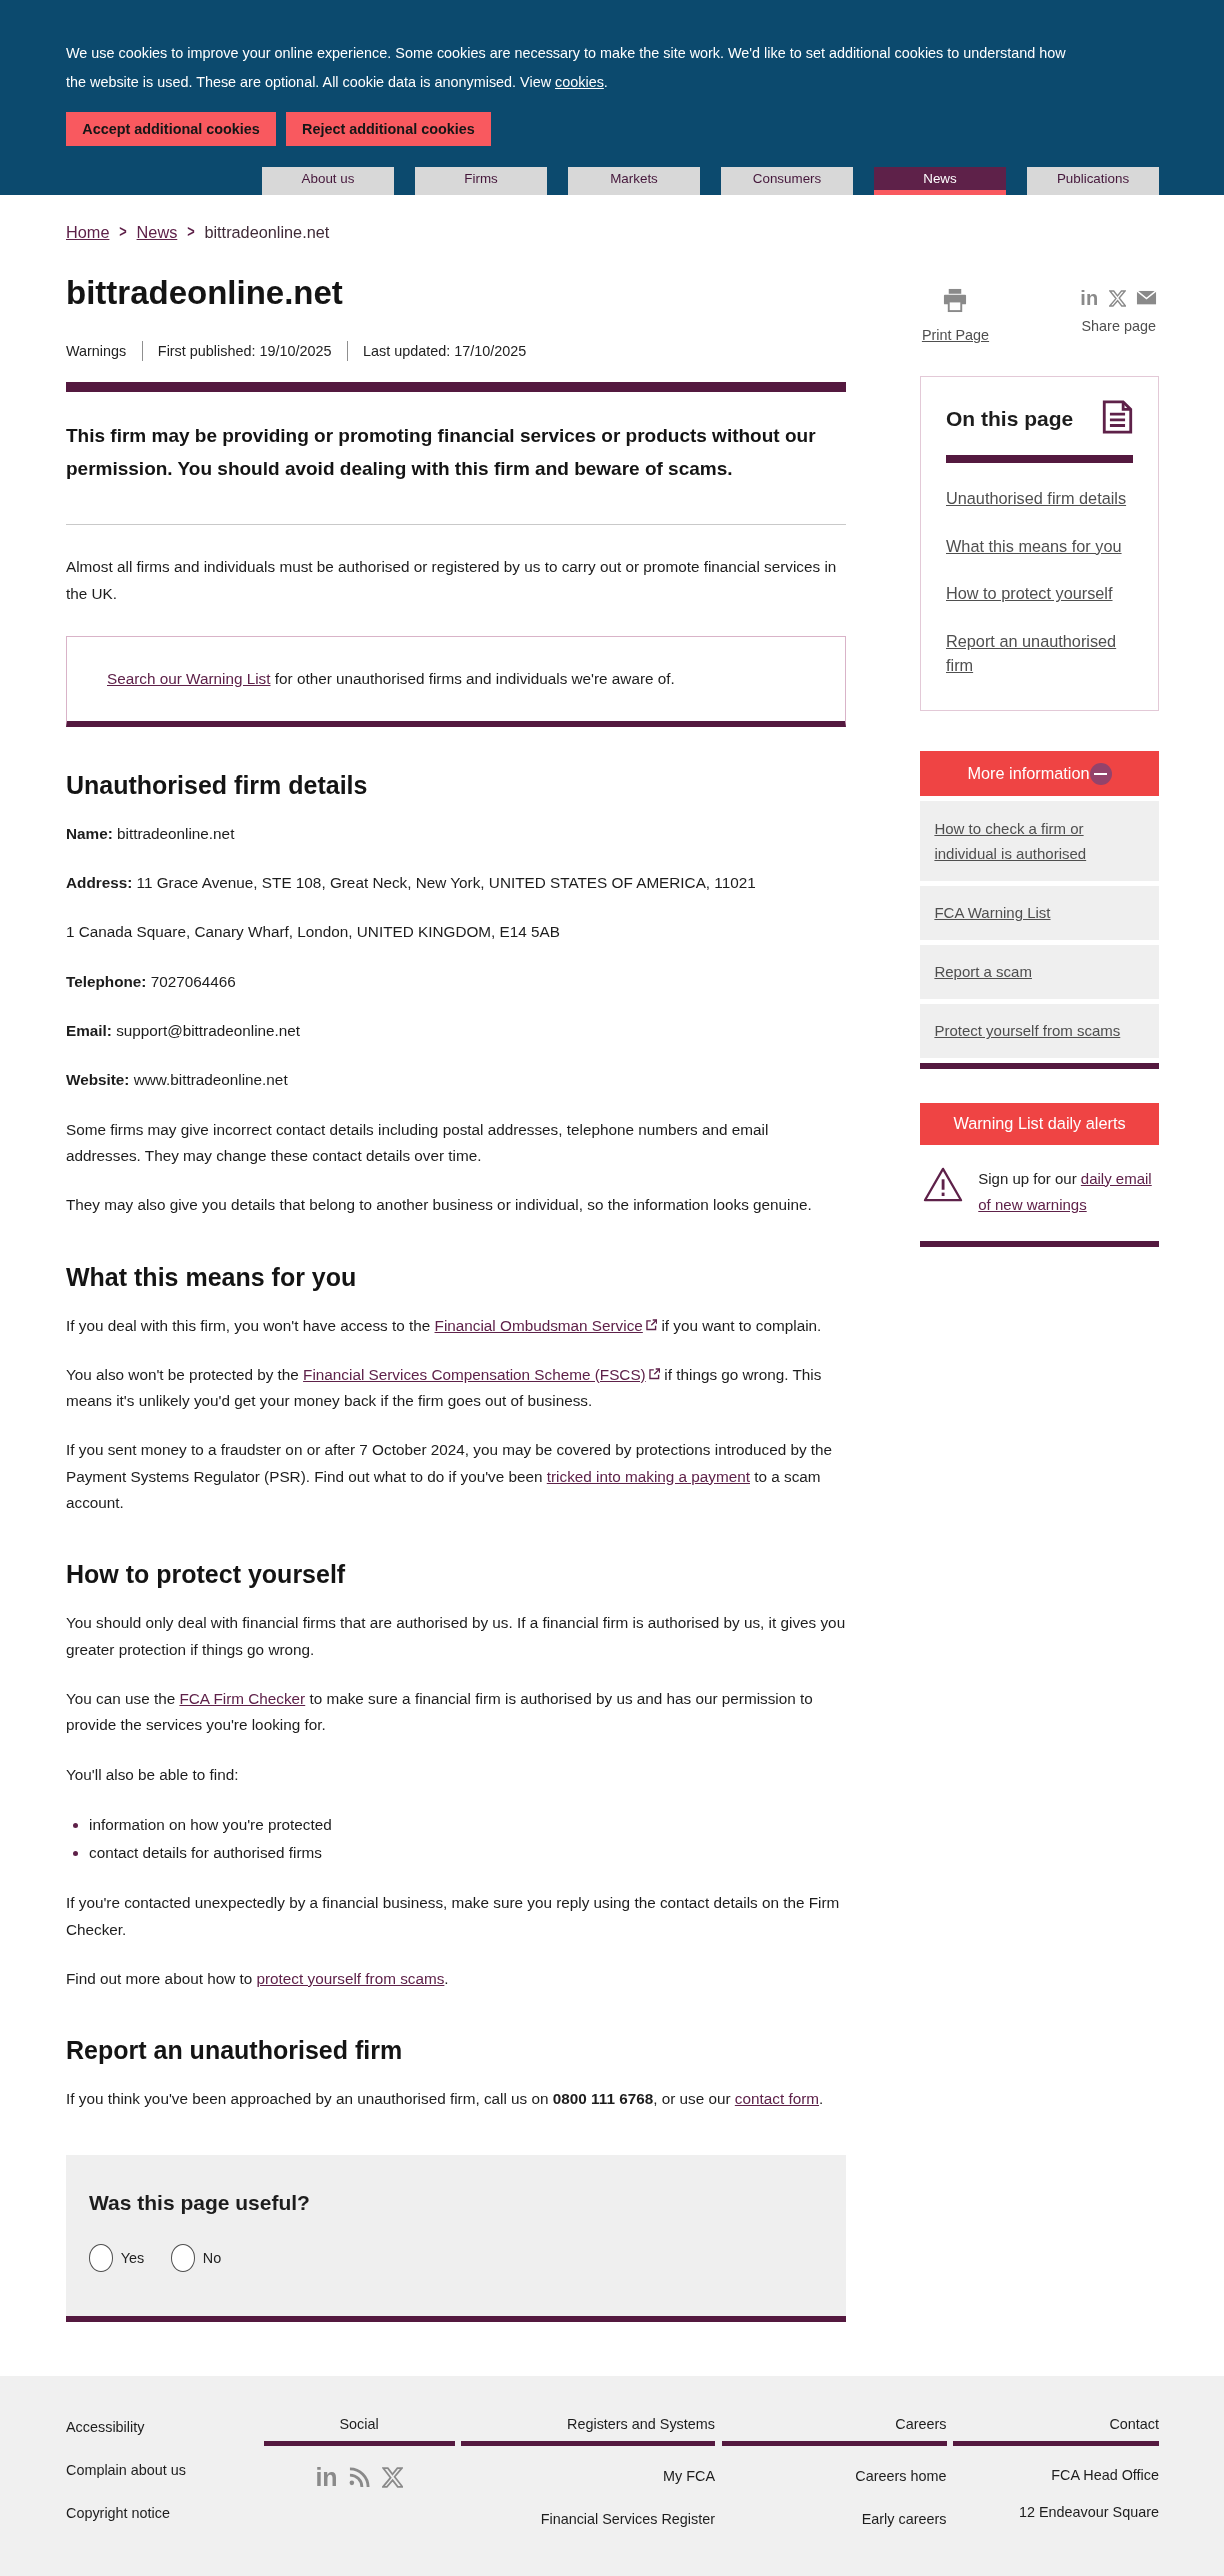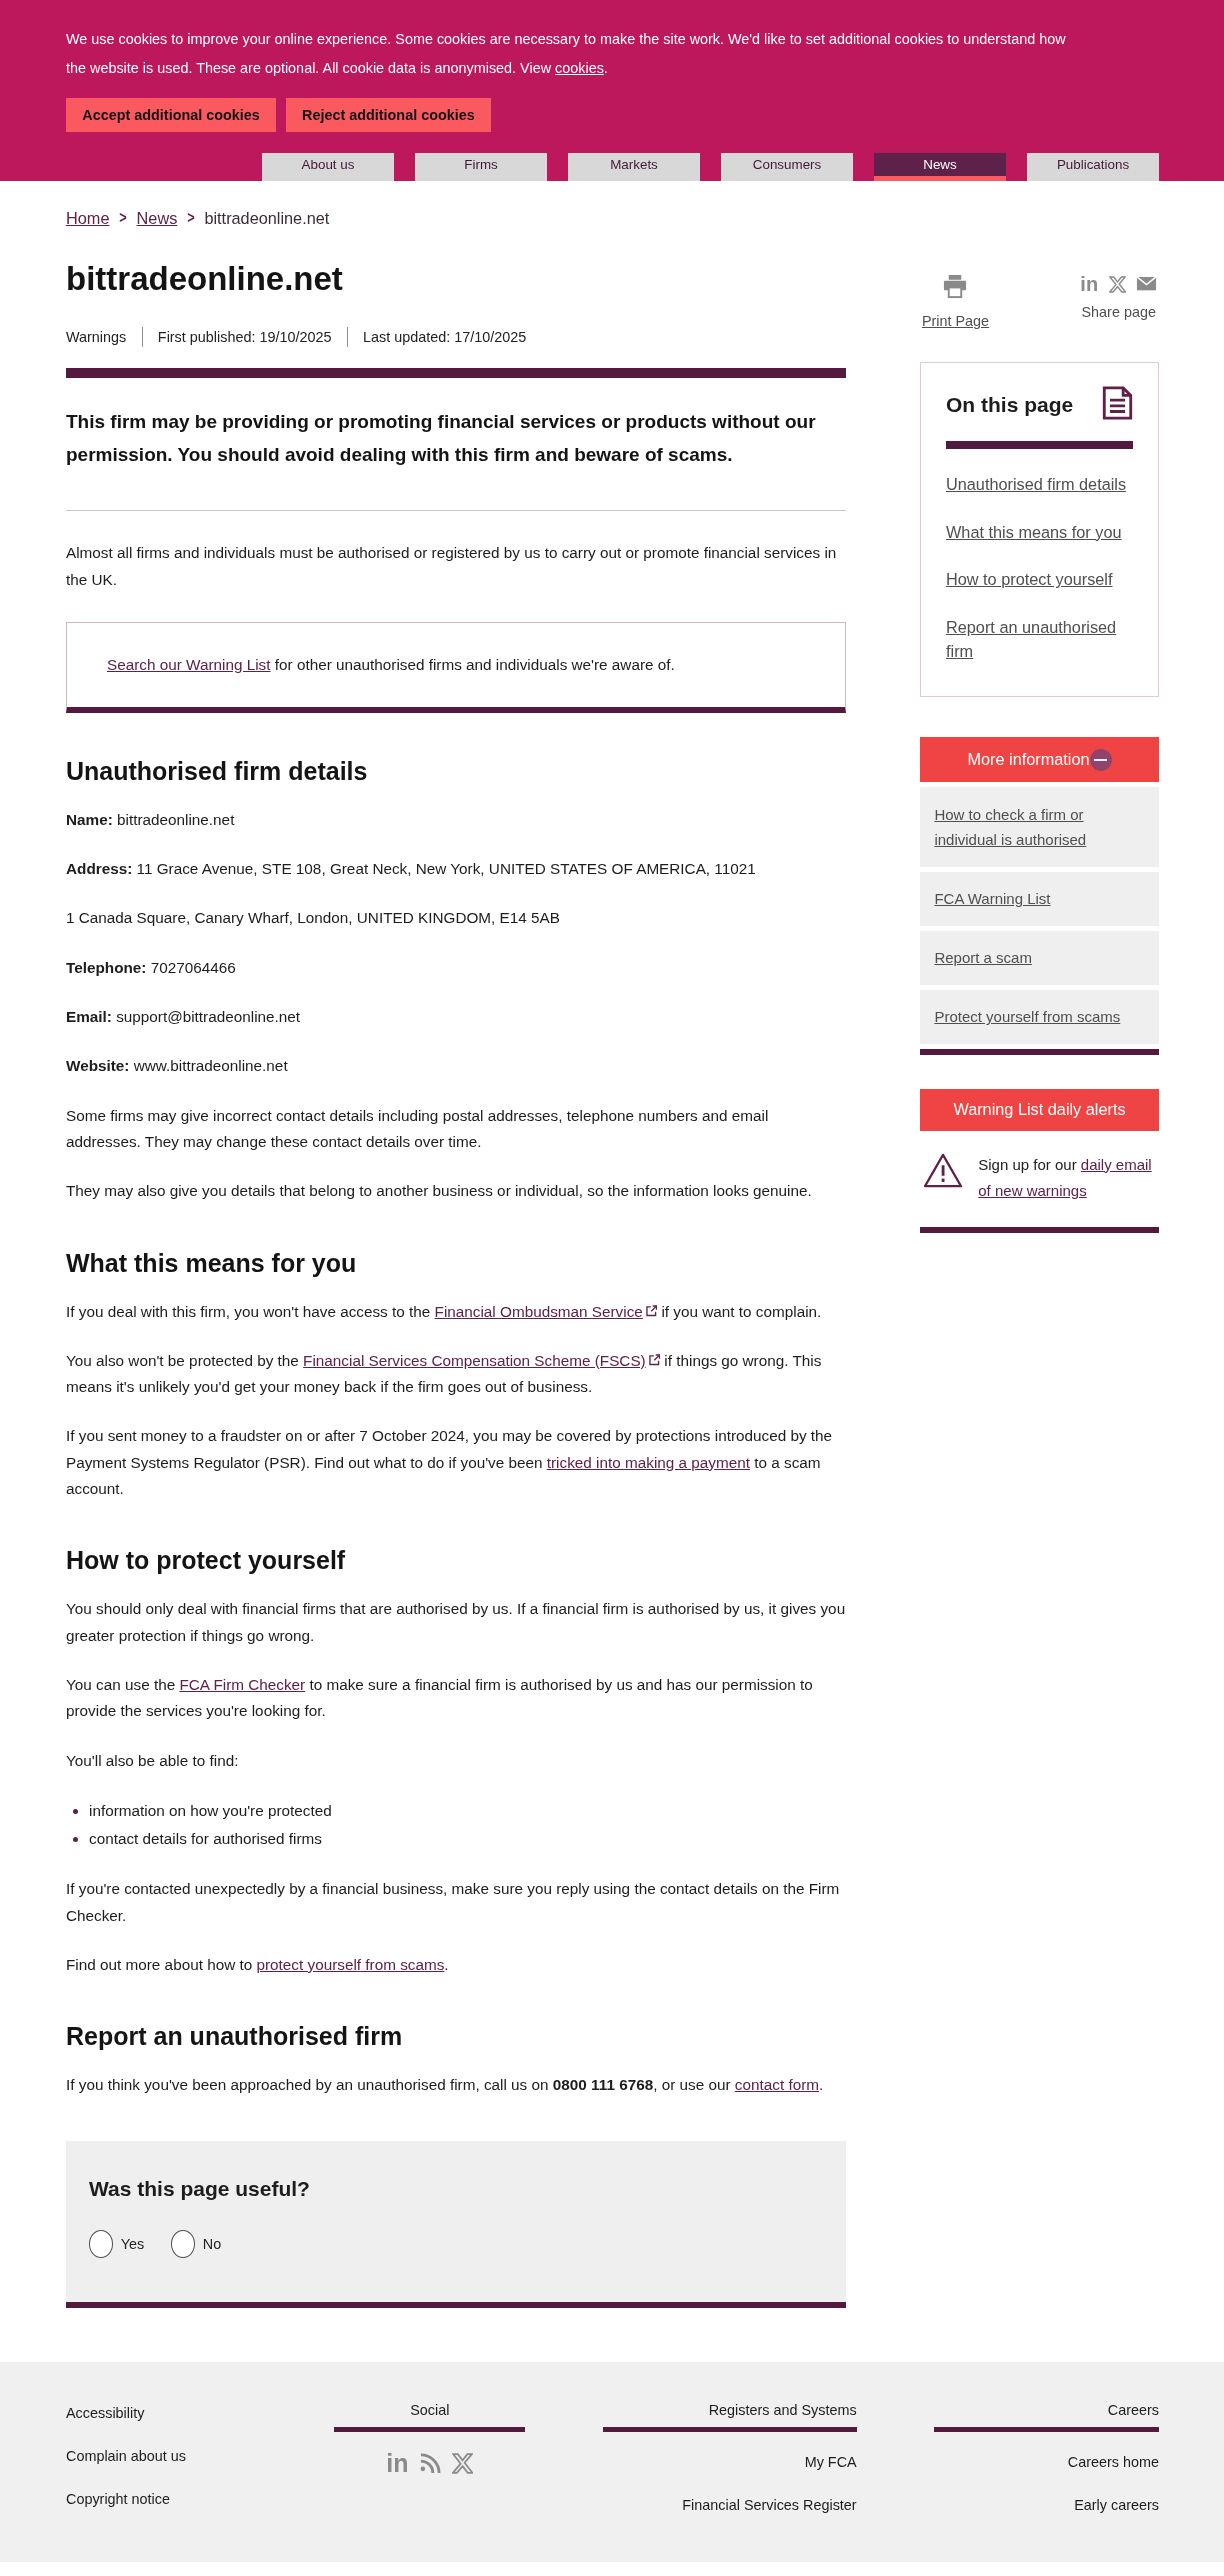--- a/index.html
+++ b/index.html
@@ -6,21 +6,21 @@
   html,body { margin:0; padding:0; }
   body {
     width:1225px;
     background:#fff;
     color:#1d1d1d;
     font-family:"Liberation Sans", sans-serif;
   }
   .inner { width:1093px; margin:0 auto; }
 
   
-  .cookie-banner { background:#be185d; color:#fff; padding-top:11px; }
+  .cookie-banner { background:#0c4a6e; color:#fff; padding-top:25px; }
   .cookie-text { font-size:14.4px; line-height:2.0; max-width:1014px; }
   .cookie-text a { color:#fff; text-decoration:underline; cursor:pointer; }
   .cookie-buttons { display:flex; gap:9.6px; margin:15.3px 0 0; padding-bottom:21px; }
   .cookie-btn {
     background:#f9595f; color:#161616; border:none;
     font-family:"Liberation Sans", sans-serif;
     font-size:14.4px; font-weight:bold; padding:8.6px 16.3px; cursor:pointer;
   }
 
   
@@ -344,15 +344,22 @@
     </div>
 
     <div class="fcol-4">
       <div class="f-head">Careers</div>
       <div class="f-bar"></div>
       <a class="f-link">Careers home</a>
       <a class="f-link">Early careers</a>
 
     </div>
 
+    <div class="fcol-5">
+      <div class="f-head">Contact</div>
+      <div class="f-bar"></div>
+      <div class="f-addr">FCA Head Office</div>
+      <div class="f-addr">12 Endeavour Square</div>
+
+    </div>
   </div>
 </footer>
 
 
 </body></html>

